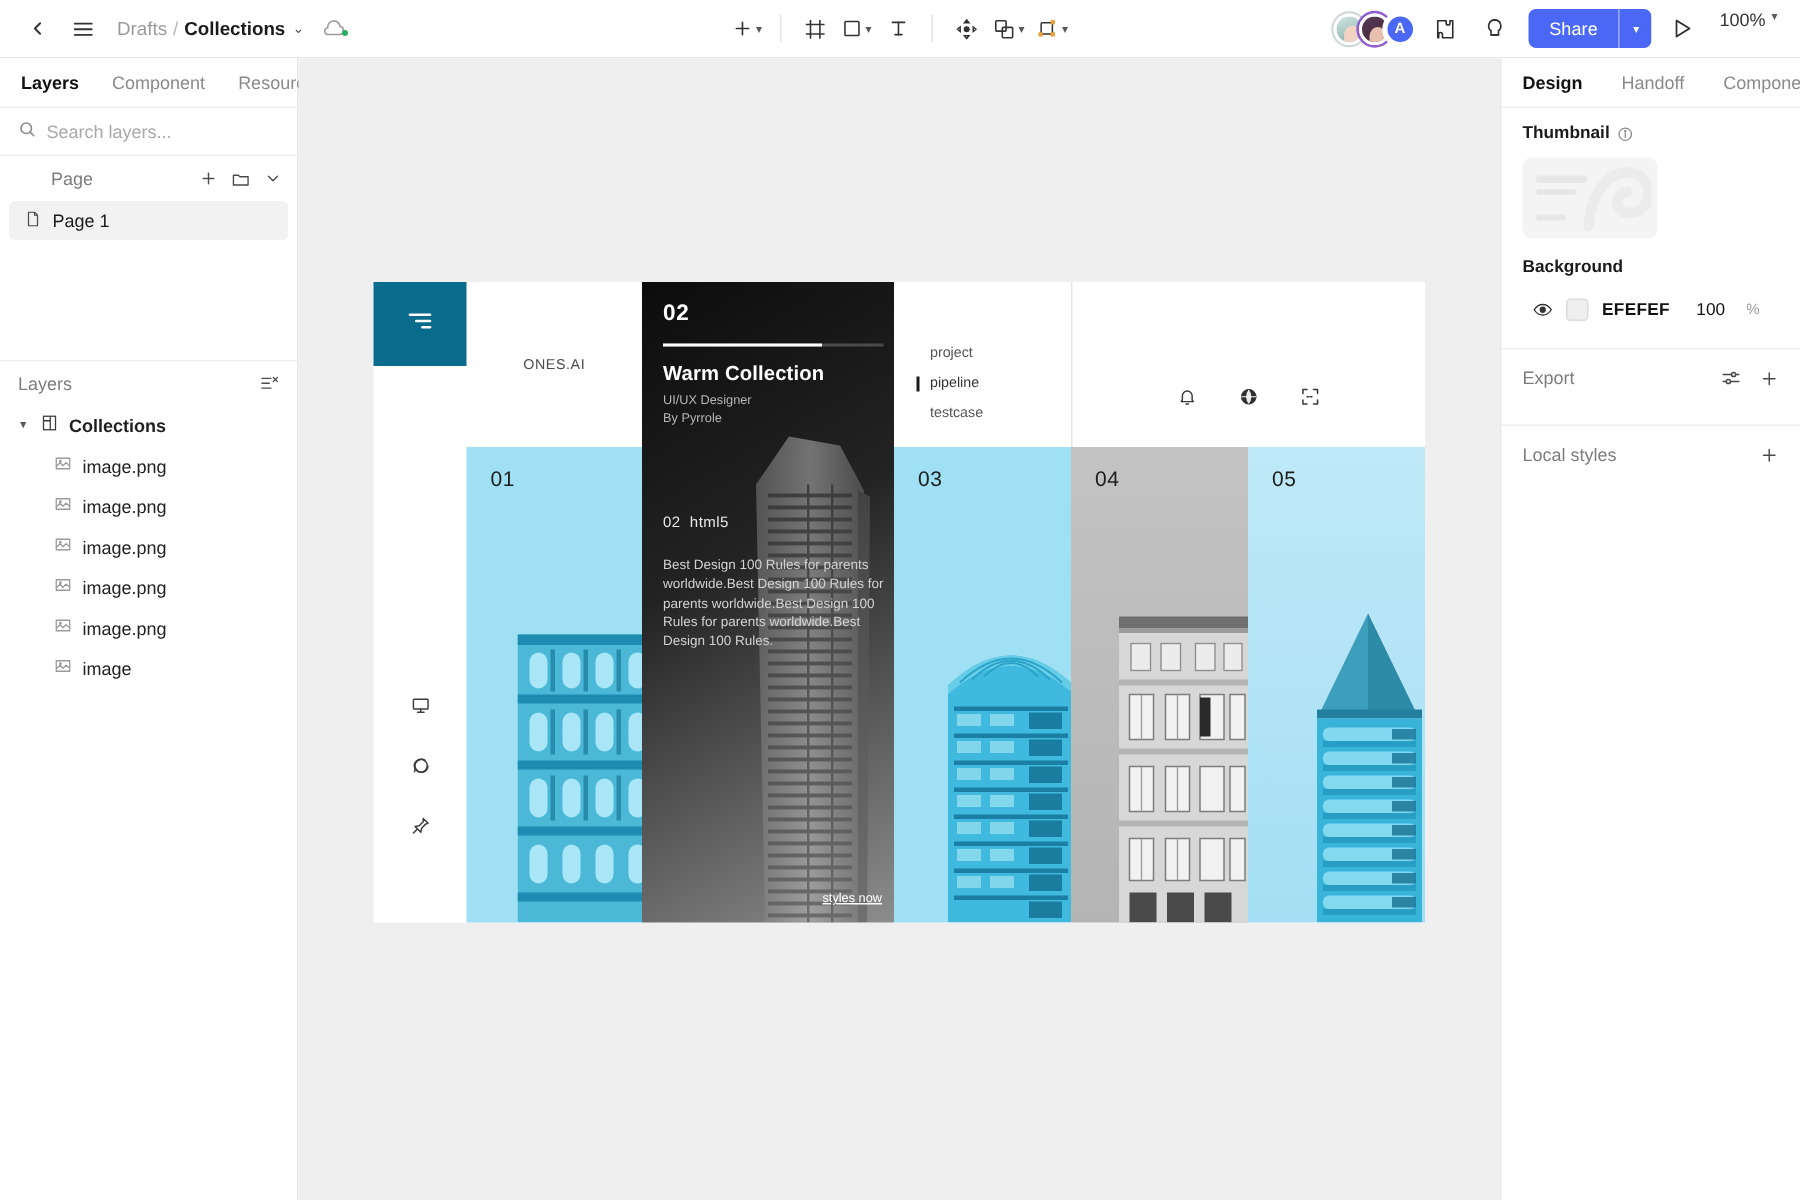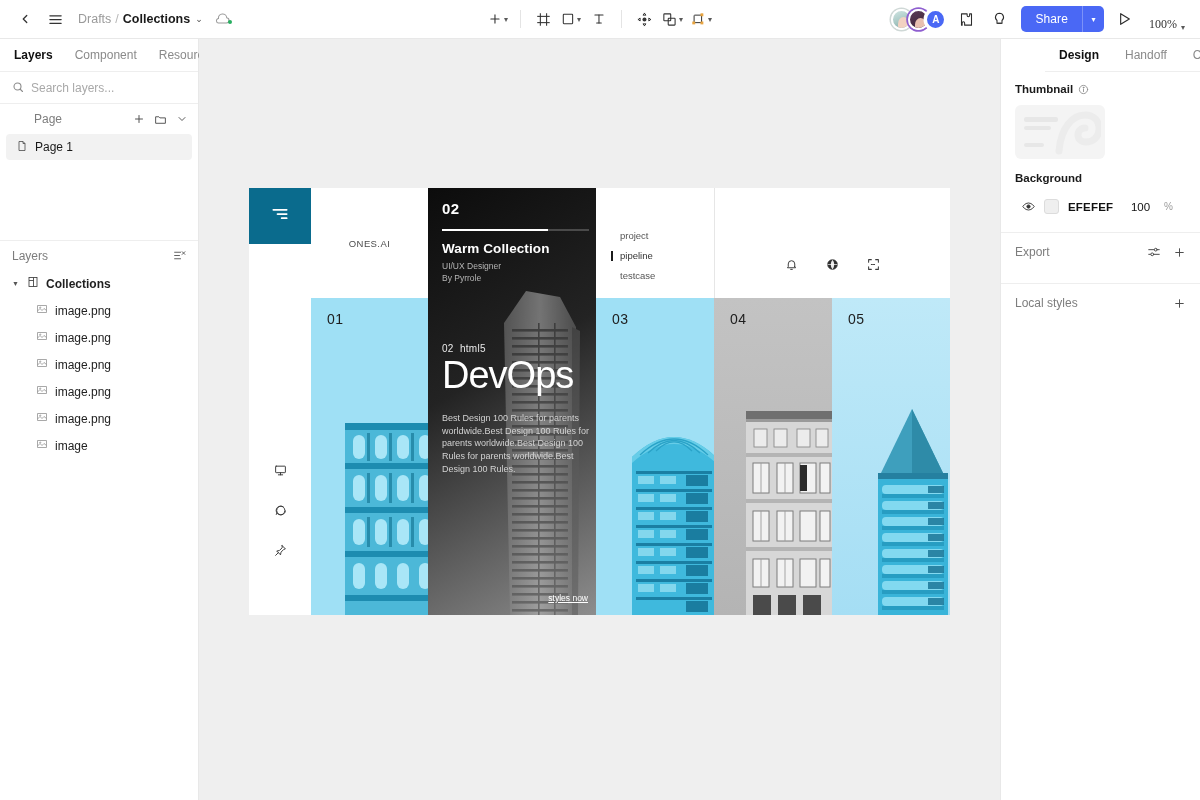--- a/index.html
+++ b/index.html
@@ -77,22 +77,22 @@
     background: #4a68f5; color: #fff; font-size: 12px; font-weight: 500;
     height: 26px; padding: 0 14px; border-radius: 5px 0 0 5px;
     display: flex; align-items: center; cursor: pointer; letter-spacing: .1px;
   }
   .share-caret {
     background: #4a68f5; color: #fff; height: 26px; width: 22px;
     border-radius: 0 5px 5px 0; display: flex; align-items: center; justify-content: center;
     cursor: pointer; border-left: 1px solid rgba(255,255,255,.28); font-size: 8px;
   }
   .zoom-ctl {
-    display: flex; align-items: flex-end; gap: 4px; font-size: 12px; color: #333;
-    padding: 0 5px; height: 26px; cursor: pointer; border-radius: 4px; font-family: Liberation Serif, serif;
+    display: flex; align-items: flex-start; gap: 4px; font-size: 12px; color: #333;
+    padding: 0 5px; height: 26px; cursor: pointer; border-radius: 4px;
   }
 
   
   .left-panel {
     position: absolute; top: 39px; left: 0; width: 199px; height: 761px;
     background: #fff; border-right: 1px solid #e8e8e8;
   }
   .lp-tabs {
     display: flex; align-items: center; height: 33px; padding: 0 14px; gap: 22px;
     border-bottom: 1px solid #eeeeee;
@@ -134,21 +134,20 @@
   .layer-name.bold { font-weight: 600; }
 
   
   .right-panel {
     position: absolute; top: 39px; right: 0; width: 200px; height: 761px;
     background: #fff; border-left: 1px solid #e8e8e8;
   }
   .rp-tabs {
     display: flex; align-items: center; height: 33px; padding: 0 14px; gap: 26px;
     border-bottom: 1px solid #eeeeee;
-    margin-left: 44px;
   }
   .rp-tab { font-size: 12px; color: #8a8a8a; cursor: pointer; }
   .rp-tab.active { color: #111; font-weight: 600; }
   .rp-block { padding: 11px 14px 0 14px; }
   .rp-label { font-size: 11.5px; color: #1a1a1a; font-weight: 600; display: flex; align-items: center; gap: 5px; }
   .info-ico { color: #8c8c8c; display: flex; }
   .thumb {
     margin-top: 10px; width: 90px; height: 54px; border-radius: 6px;
     background: #f4f4f4; position: relative; overflow: hidden; cursor: pointer;
   }
@@ -618,21 +617,20 @@
             </div>
           <div class="c02-title">Warm Collection</div>
           <div class="c02-sub">UI/UX Designer</div>
           <div class="c02-sub" style="margin-top:1px">By Pyrrole</div>
         </div>
 
         <div class="c02-mid">
           <div class="c02-kicker">
             <span>02</span>&nbsp;&nbsp;<span>html5</span>
           </div>
-          <div class="c02-big">DevOps</div>
           <div class="c02-body">Best Design 100 Rules for parents worldwide.Best Design 100 Rules for parents worldwide.Best Design 100 Rules for parents worldwide.Best Design 100 Rules.</div>
         </div>
 
         <div class="c02-link">styles now</div>
       </div>
 
       <div class="nav-col">
         <div class="nav-item">project</div>
         <div class="nav-item active">pipeline</div>
         <div class="nav-item">testcase</div>

